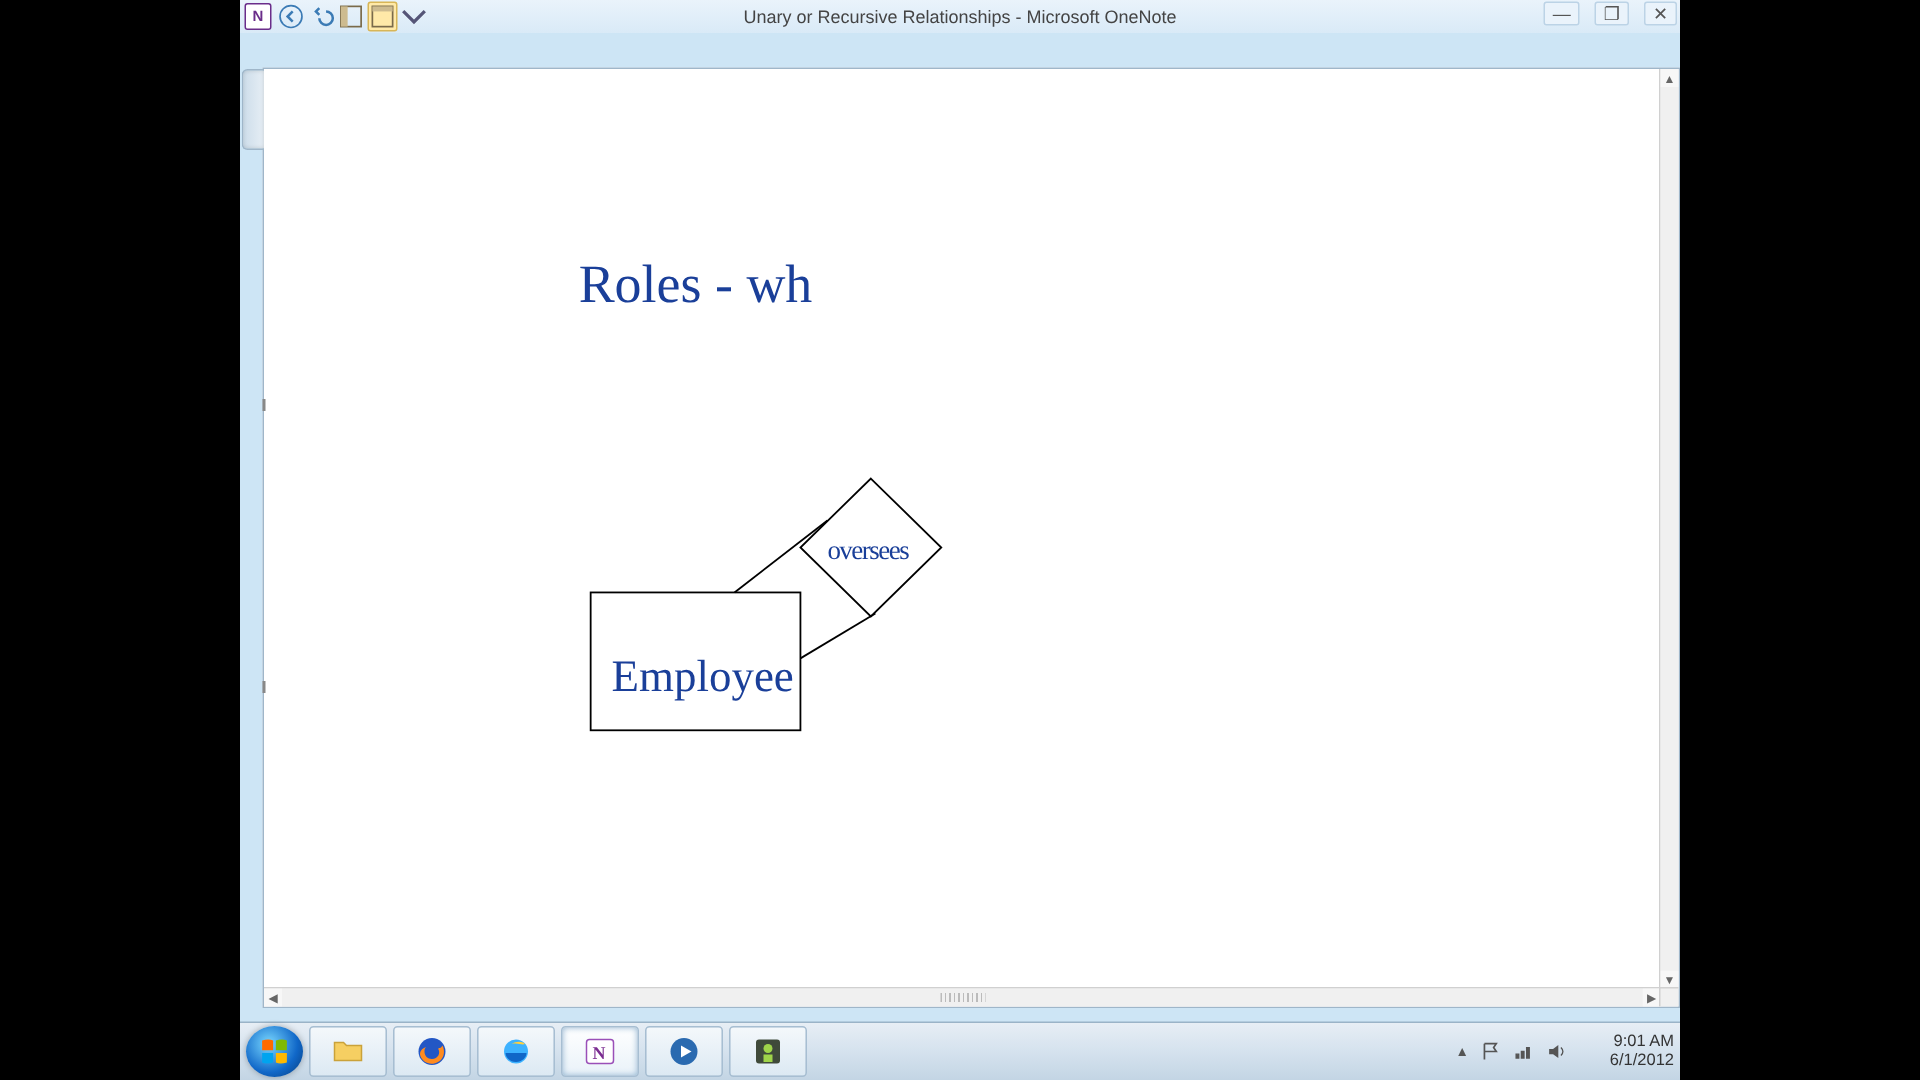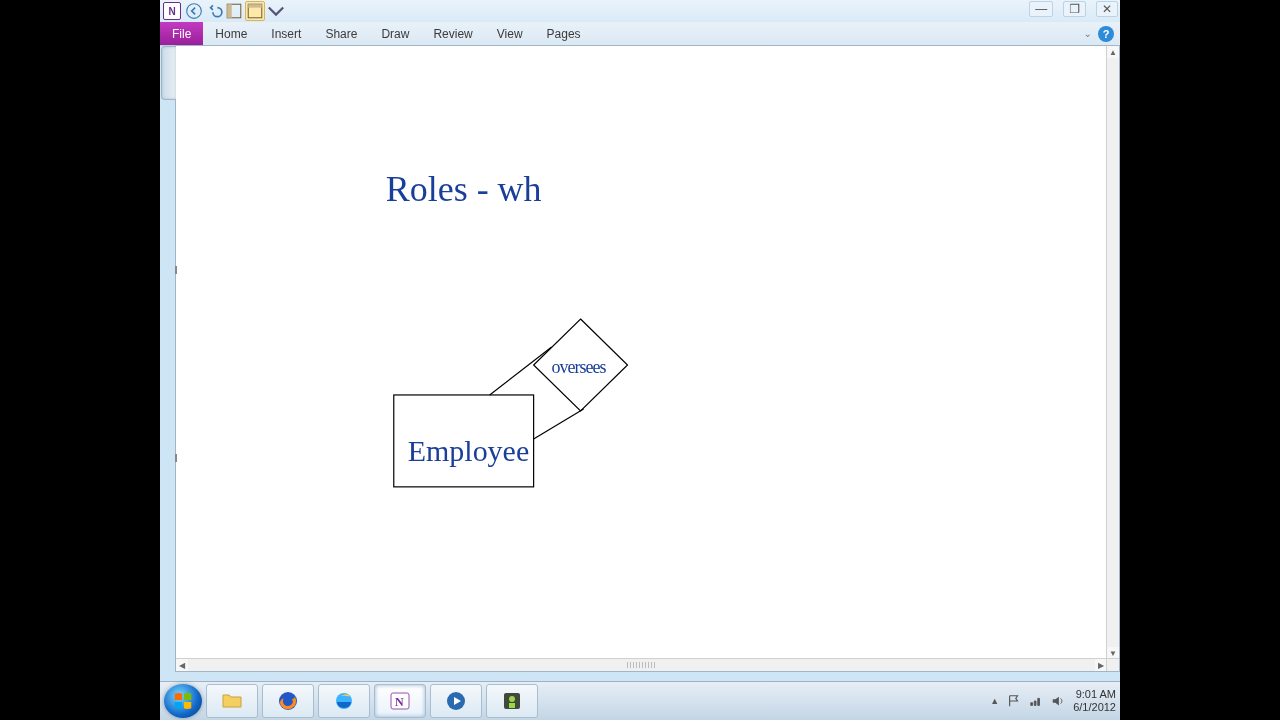--- a/index.html
+++ b/index.html
@@ -39,21 +39,21 @@
 .box-line{fill:none;stroke:#000;stroke-width:1.2}
 
 .taskbar{position:absolute;left:0;bottom:0;width:100%;height:38px;background:linear-gradient(#e7eef5,#d5e2ee 50%,#c3d5e4);border-top:1px solid #9ab3c7;display:flex;align-items:center}
 .start-orb{width:38px;height:34px;margin-left:4px;border-radius:50%;background:radial-gradient(circle at 40% 35%,#79d8ff,#1067c8 60%,#063a77);display:flex;align-items:center;justify-content:center;box-shadow:0 0 4px rgba(0,0,0,.3)}
 .start-orb svg{width:22px;height:22px}
 .task-btn{width:50px;height:32px;margin-left:4px;border:1px solid #a7bed2;border-radius:3px;background:linear-gradient(#f4f8fb,#dce9f3);display:flex;align-items:center;justify-content:center}
 .task-btn.active{background:linear-gradient(#fff,#e9f2f9);box-shadow:inset 0 0 4px #8fb2cf}
 .task-btn svg{width:24px;height:24px}
 .tray{position:absolute;right:4px;bottom:0;height:38px;display:flex;align-items:center;gap:8px;color:#333;font-size:11px}
 .tray svg{width:14px;height:14px}
-.tray .clock{text-align:right;line-height:13px;margin-left:0}
+.tray .clock{text-align:right;line-height:13px;margin-left:20px}
 .tray .up{font-size:9px;color:#555}
 </style>
 </head>
 <body>
 
 <div class="screen">
 
   <div class="titlebar">
     <div class="app-badge">N</div>
     <div class="qat-btn">
@@ -78,41 +78,28 @@
       <svg viewBox="0 0 16 16">
           <rect x="2" y="2" width="12" height="12" fill="none" stroke="#7a6a4a"></rect>
           <rect x="2" y="2" width="12" height="3" fill="#cdbb8f"></rect>
         </svg>
     </div>
     <div class="qat-btn">
       <svg viewBox="0 0 10 10">
           <path d="M1 3l4 4 4-4" fill="none" stroke="#557" stroke-width="1.2"></path>
         </svg>
     </div>
+    <div class="win-title">Unary or Recursive Relationships  -  Microsoft OneNote</div>
     <div class="win-controls">
       <span>—</span>
       <span>❐</span>
       <span>✕</span>
     </div>
   </div>
 
-  <div class="ribbon">
-    <div class="tab file">File</div>
-    <div class="tab">Home</div>
-    <div class="tab">Insert</div>
-    <div class="tab">Share</div>
-    <div class="tab">Draw</div>
-    <div class="tab">Review</div>
-    <div class="tab">View</div>
-    <div class="tab">Pages</div>
-    <div class="ribbon-right">
-      <span class="chev-down">⌄</span>
-      <div class="help-circle">?</div>
-    </div>
-  </div>
 
   <div class="viewport">
     <div class="panel-grip"></div>
     <div class="splitter-mark"></div>
     <div class="splitter-mark2"></div>
 
     <svg class="page-svg" viewBox="0 0 944 615">
 
       <text x="210" y="150" class="ink-text ink-title">Roles - wh</text>
 

